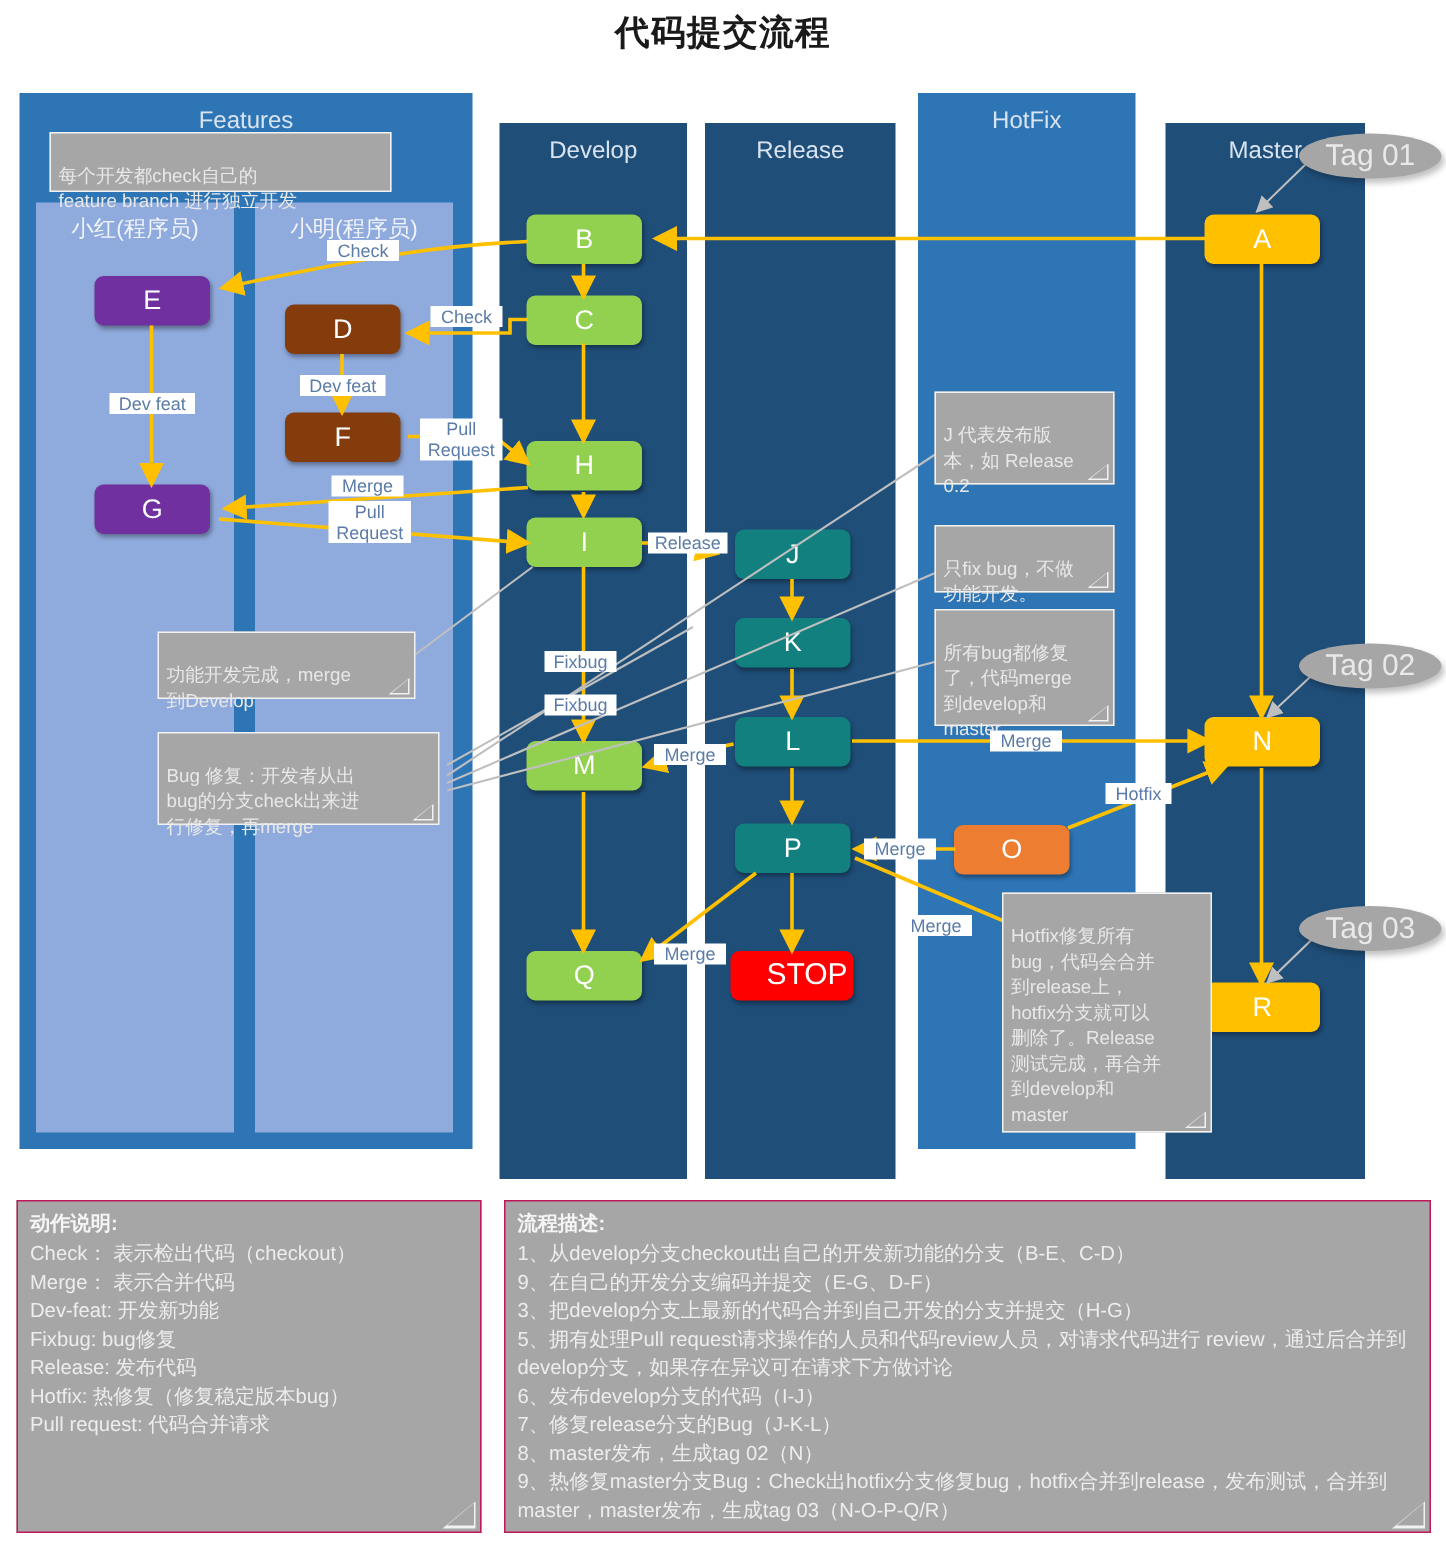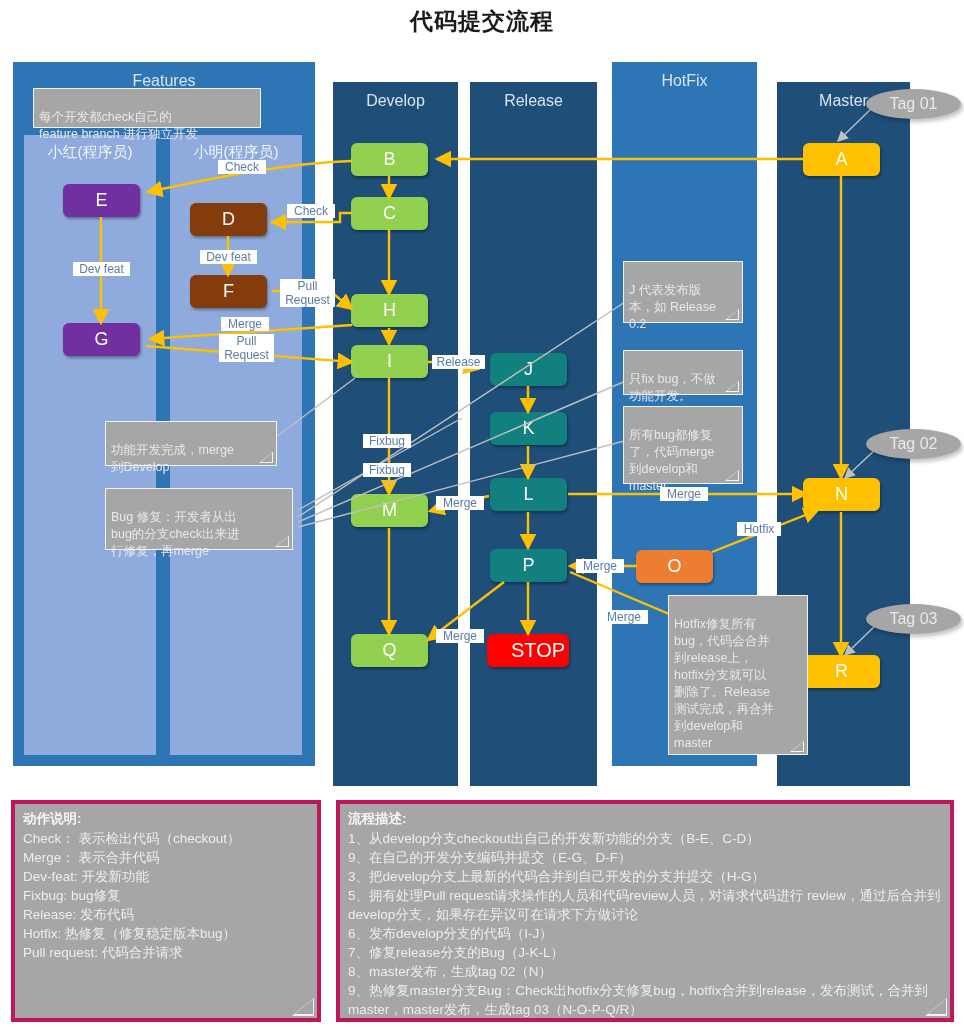--- a/index.html
+++ b/index.html
@@ -42,24 +42,24 @@
       color:#e8e8e8;font-size:12.5px;line-height:17px;padding:3px 5px;
       box-sizing:border-box;z-index:5;white-space:pre-line;}
   .foldmark{position:absolute;right:3px;bottom:2px;width:0;height:0;
       border-left:14px solid transparent;border-bottom:11px solid #f2f2f2;}
   .foldmark i{position:absolute;left:-12px;top:1px;width:0;height:0;
       border-left:11px solid transparent;border-bottom:9px solid #A6A6A6;}
 
   
   .tag{position:absolute;background:#A6A6A6;border-radius:50%;
       display:flex;align-items:center;justify-content:center;color:#e9e9e9;
-      font-size:16px;box-shadow:2px 3px 4px rgba(0,0,0,.25);z-index:7;}
-
-  
-  .panel{position:absolute;background:#A6A6A6;border:4px solid #be185d;
+      font-size:20px;box-shadow:2px 3px 4px rgba(0,0,0,.25);z-index:7;}
+
+  
+  .panel{position:absolute;background:#A6A6A6;border:1px solid #be185d;
       box-sizing:border-box;padding:6px 8px;color:#ededed;z-index:4;}
   .panel h4{margin:0 0 1px 0;font-size:13.5px;font-weight:bold;color:#f5f5f5;}
   .panel .ln{font-size:13.5px;line-height:19px;white-space:pre-wrap;}
 
   svg#wires{position:absolute;left:0;top:0;width:964px;height:1030px;
       pointer-events:none;z-index:3;}
   .nodelayer{z-index:4;}
 </style>
 </head>
 <body>

